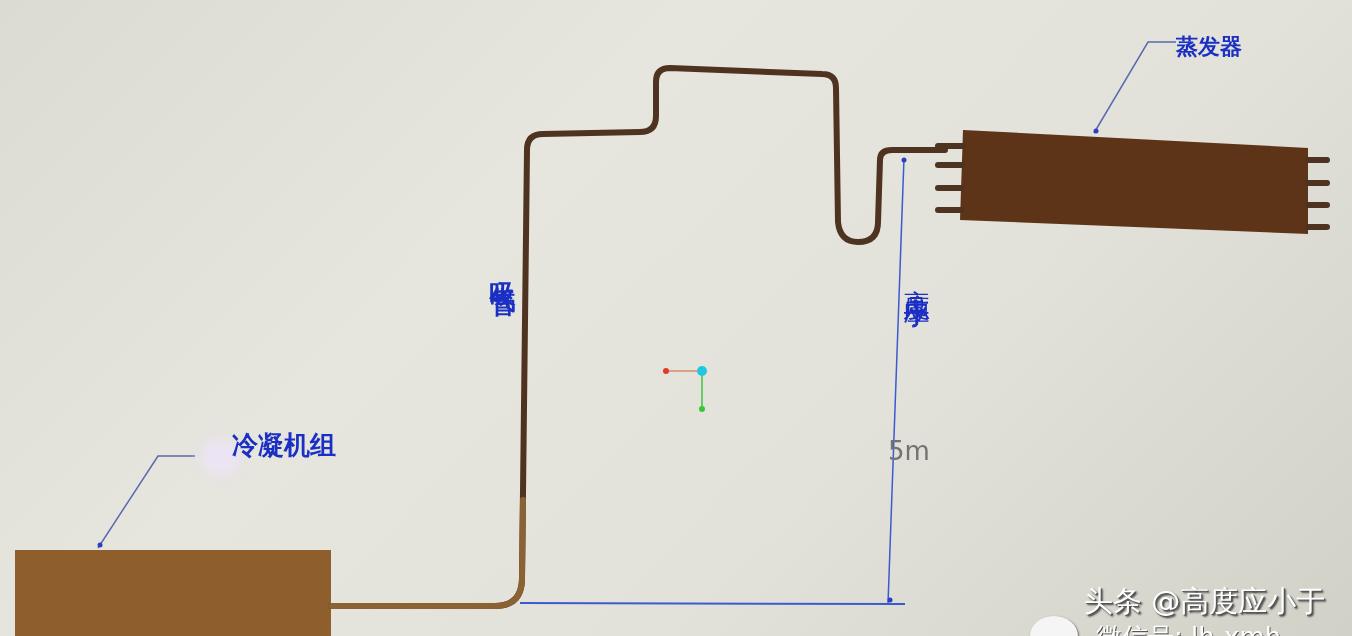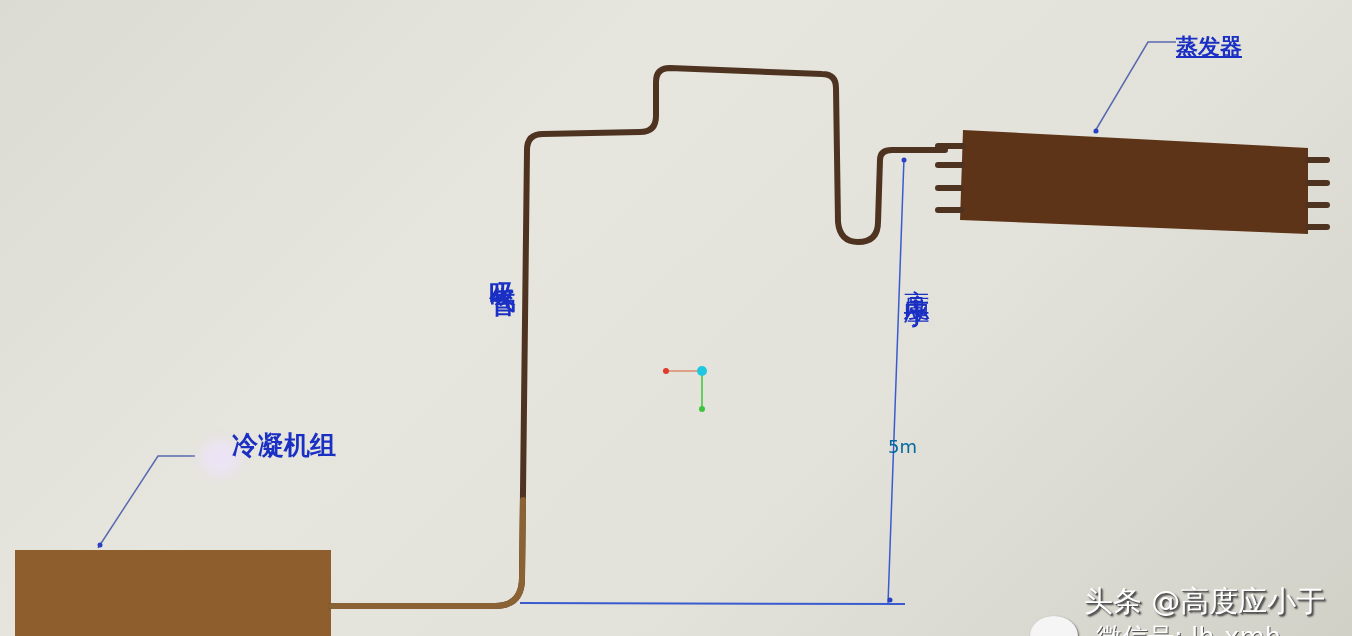--- a/index.html
+++ b/index.html
@@ -7,25 +7,25 @@
       width: 1352px; height: 636px; overflow: hidden; position: relative;
       background: linear-gradient(135deg, #dcdbd3 0%, #e6e5de 35%, #e3e2da 65%, #d2d1c8 100%);
       font-family: "DejaVu Sans", sans-serif;
     }
     #diagram { position: absolute; left: 0; top: 0; width: 1352px; height: 636px; }
     .label-cn {
       position: absolute; color: #1a2fc4; font-weight: bold;
       font-family: "DejaVu Sans", sans-serif;
     }
     .vertical { writing-mode: vertical-rl; text-orientation: upright; letter-spacing: 4px; }
-    #lbl-evap { left: 1176px; top: 32px; font-size: 22px; text-decoration: underline; }
+    #lbl-evap { left: 1176px; top: 32px; font-size: 22px; }
     #lbl-cond { left: 232px; top: 428px; font-size: 26px; }
     #lbl-suction { left: 486px; top: 262px; font-size: 26px; }
     #lbl-height { left: 900px; top: 268px; font-size: 26px; font-weight: normal; }
-    #lbl-height-val { left: 888px; top: 436px; font-size: 18px; font-weight: normal; color: #0369a1; }
+    #lbl-height-val { left: 888px; top: 436px; font-size: 26px; font-weight: normal; color: #737373; }
     .cond-glow {
       position: absolute; left: 200px; top: 440px; width: 40px; height: 36px;
       background: #ece4f4; filter: blur(6px); border-radius: 50%;
     }
     #watermark {
       position: absolute; left: 1084px; top: 582px; font-size: 29px; color: #ffffff;
       text-shadow: 1px 1px 0 #555, 2px 2px 2px #333;
     }
     #watermark2 {
       position: absolute; left: 1096px; top: 620px; font-size: 26px; color: #ffffff;

